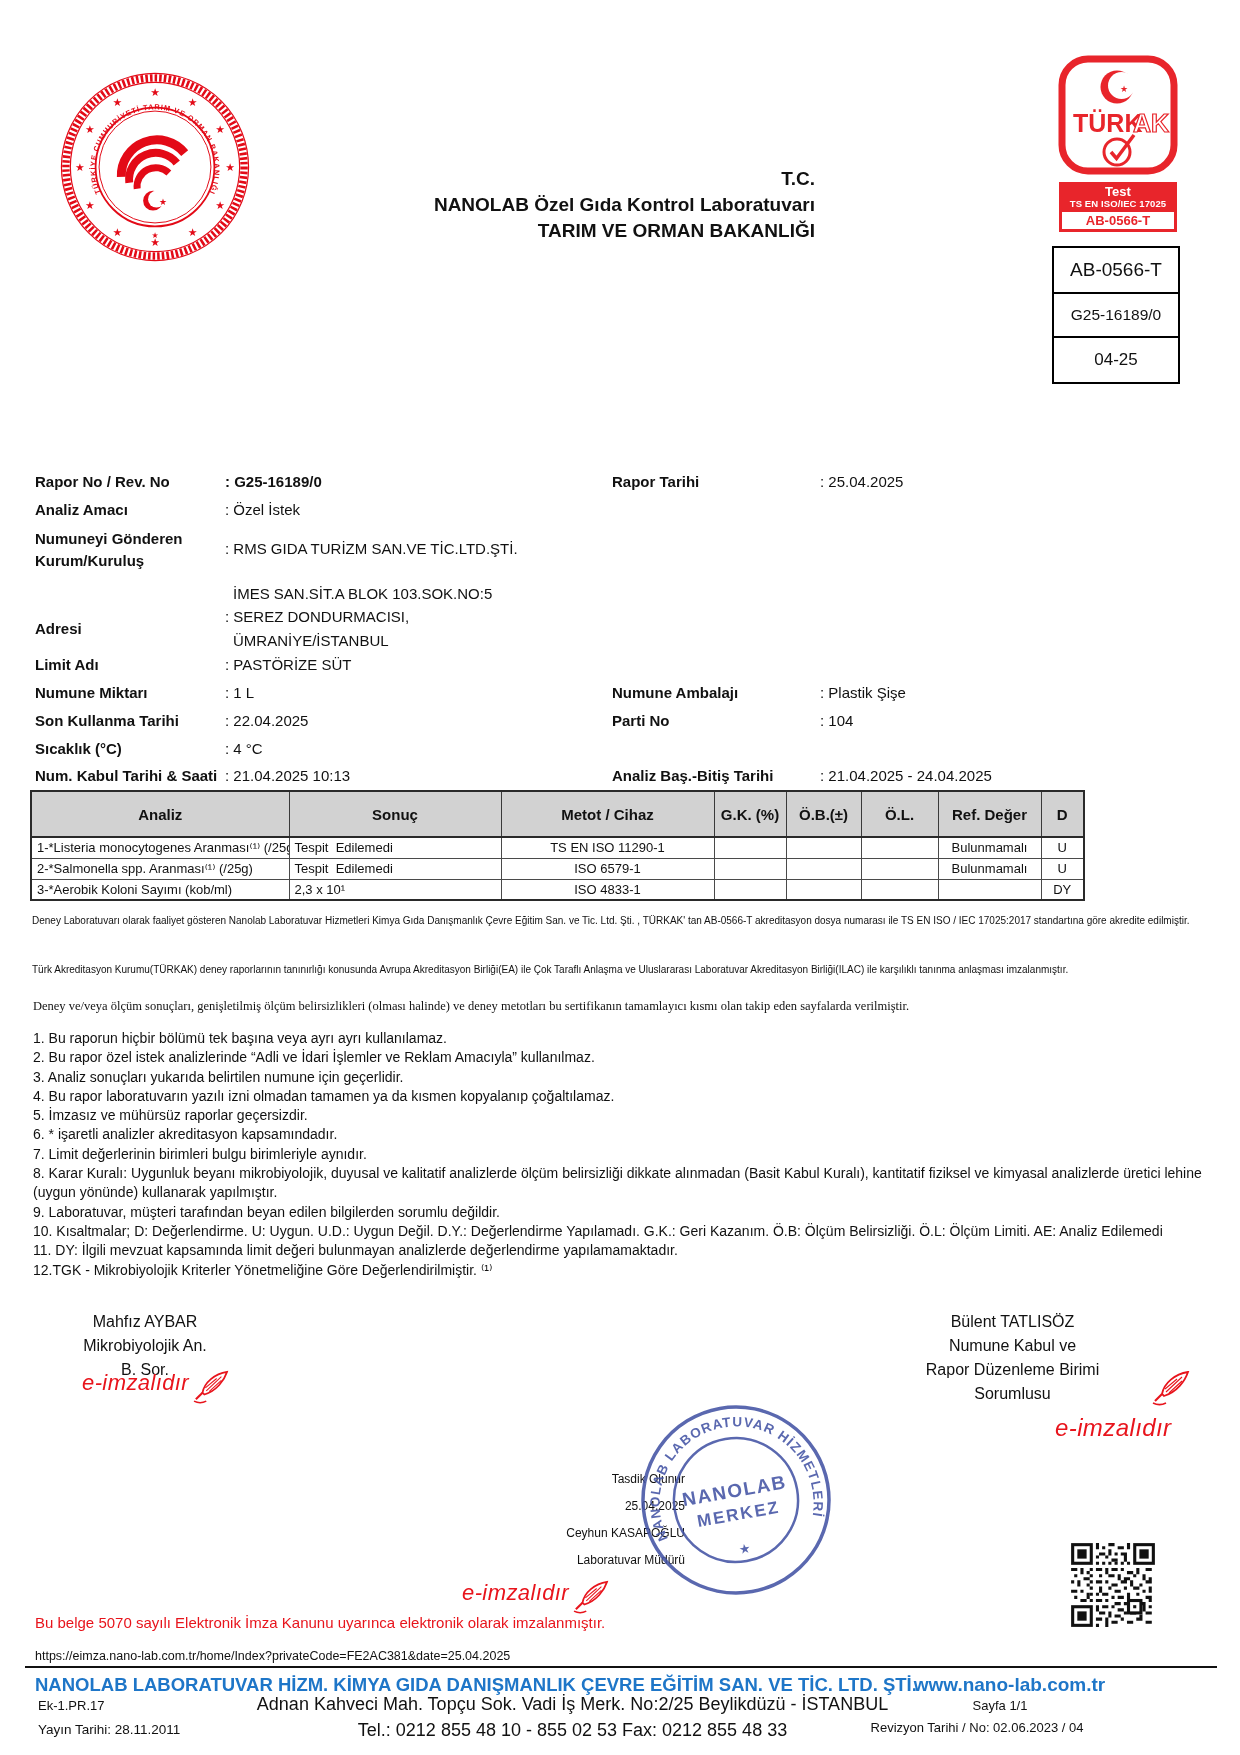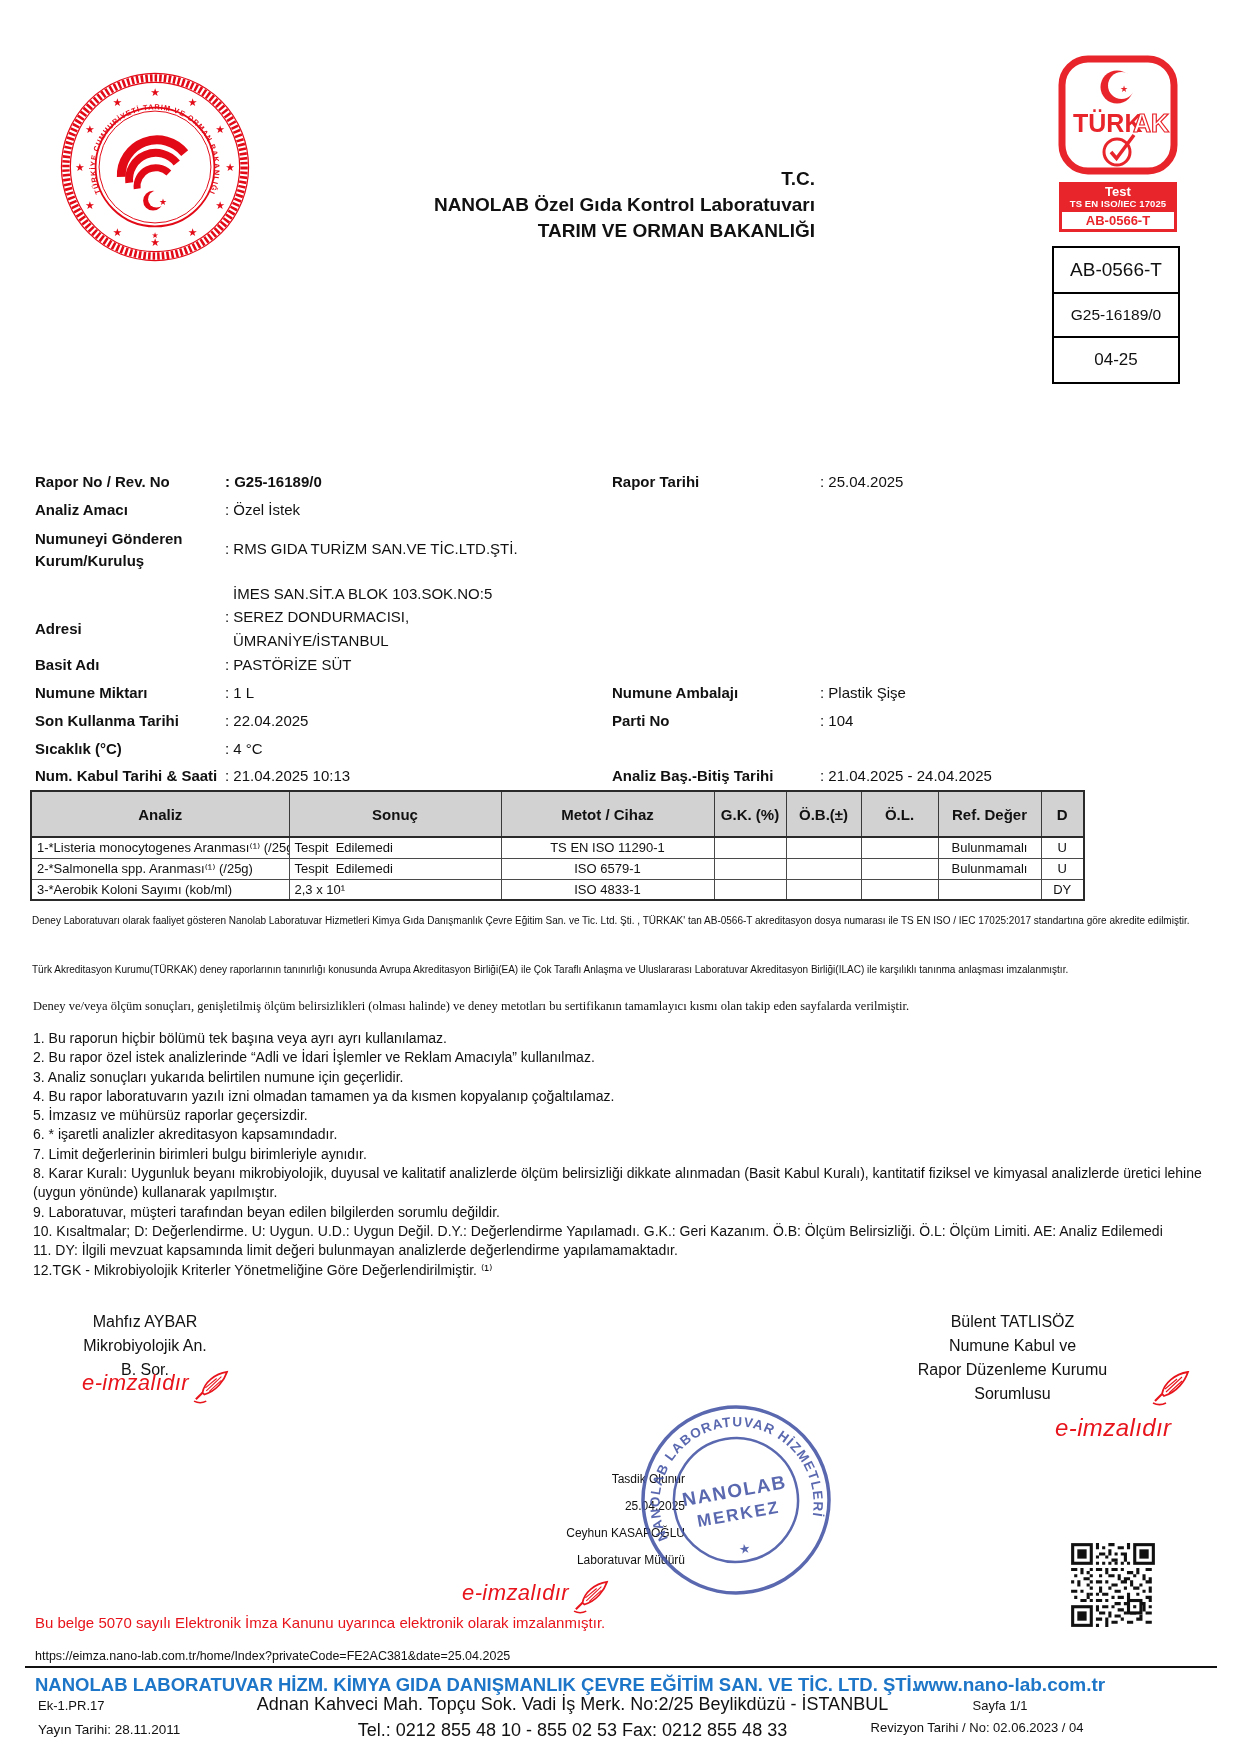--- a/index.html
+++ b/index.html
@@ -180,21 +180,21 @@
   <div class="fline" style="left:35px;top:619px;font-weight:700">
     <span>Adresi</span>
   </div>
   <div class="fline" style="left:225px;top:607px">
     <span class="fval">SEREZ DONDURMACISI,</span>
   </div>
   <div class="fline" style="left:233px;top:631px">
     <span>ÜMRANİYE/İSTANBUL</span>
   </div>
   <div class="fline" style="left:35px;top:655px">
-    <span class="flab">Basit Adı</span><span class="fval">PASTÖRİZE SÜT</span>
+    <span class="flab">Limit Adı</span><span class="fval">PASTÖRİZE SÜT</span>
   </div>
   <div class="fline" style="left:35px;top:683px">
     <span class="flab">Numune Miktarı</span><span class="fval">1 L</span>
   </div>
   <div class="fline" style="left:612px;top:683px">
     <span class="flab r">Numune Ambalajı</span><span class="fval">Plastik Şişe</span>
   </div>
   <div class="fline" style="left:35px;top:711px">
     <span class="flab">Son Kullanma Tarihi</span><span class="fval">22.04.2025</span>
   </div>
@@ -298,21 +298,21 @@
         <path d="M11 24 C13 13 24 4 37 2 C34 11 26 22 13 26 Z" stroke-width="1.8"></path>
         <path d="M15 22 L31 7 M14 19 L26 9 M18 23 L31 11" stroke-width="1.1"></path>
         <path d="M2 33 C6 35 11 35 15 33" stroke-width="1.6"></path>
       </g>
     </svg>
   </div>
 
   <div class="sig" style="left:895px;top:1310px;width:235px">
     <div>Bülent TATLISÖZ</div>
     <div>Numune Kabul ve</div>
-    <div>Rapor Düzenleme Kurumu</div>
+    <div>Rapor Düzenleme Birimi</div>
     <div>Sorumlusu</div>
   </div>
   <svg class="abs quill" style="left:1150px;top:1370px" width="42" height="36" viewBox="0 0 40 36">
     <g fill="none" stroke="currentColor">
       <path d="M4 31 L11 24" stroke-width="2.2"></path>
       <path d="M11 24 C13 13 24 4 37 2 C34 11 26 22 13 26 Z" stroke-width="1.8"></path>
       <path d="M15 22 L31 7 M14 19 L26 9 M18 23 L31 11" stroke-width="1.1"></path>
       <path d="M2 33 C6 35 11 35 15 33" stroke-width="1.6"></path>
     </g>
   </svg>

